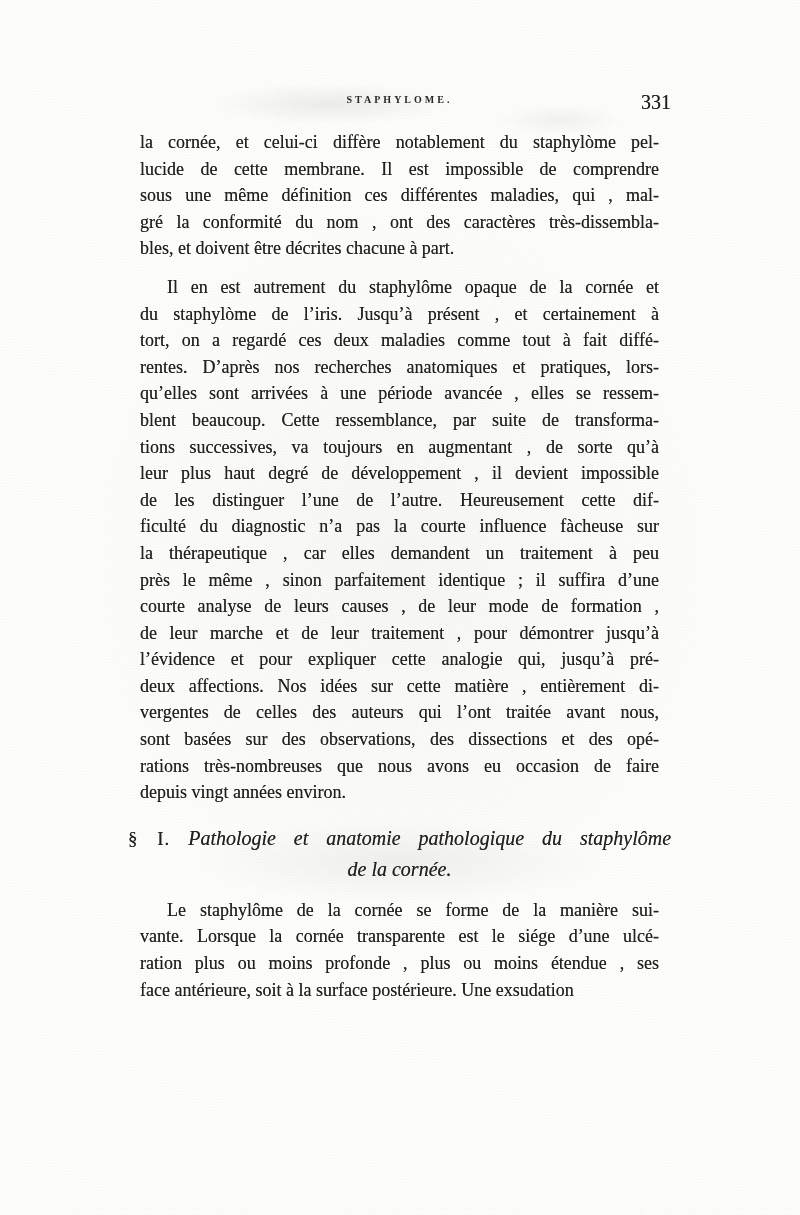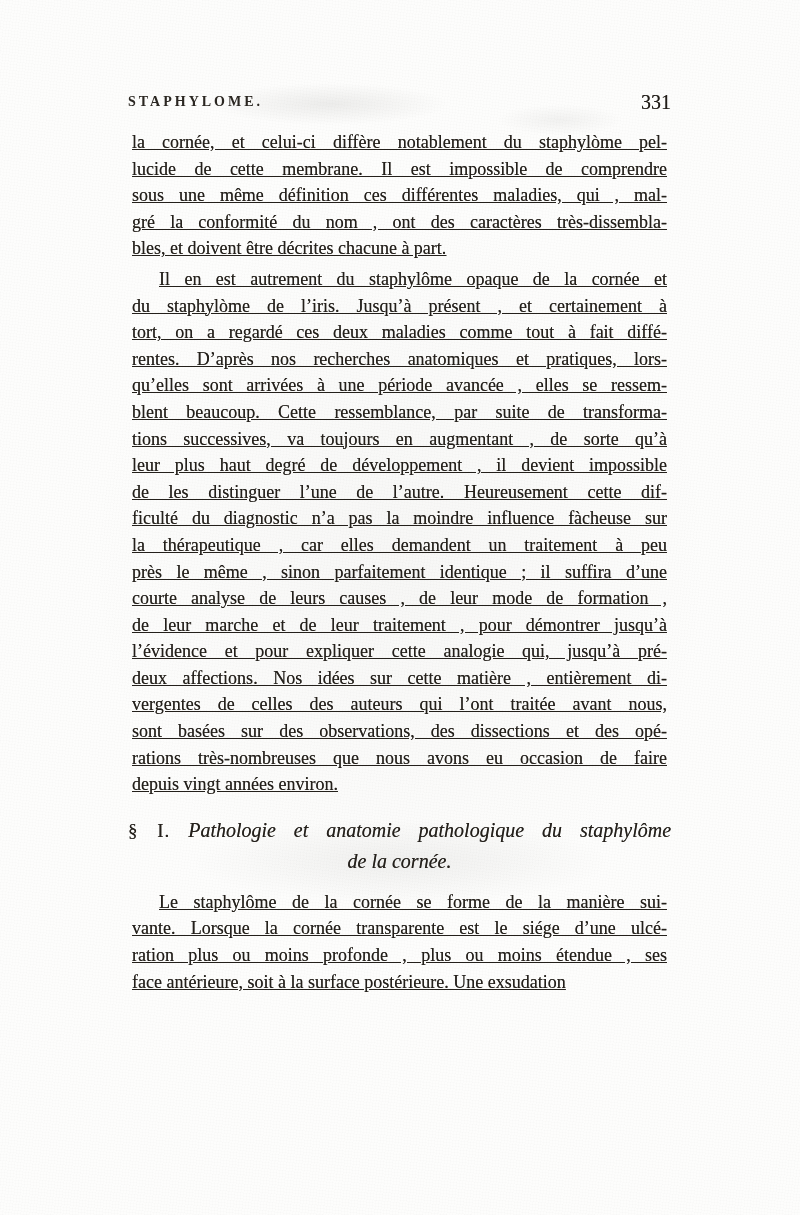--- a/index.html
+++ b/index.html
@@ -31,42 +31,42 @@
   }
   .page-header {
     position: relative;
     margin-top: 94px;
     height: 20px;
   }
   .running-title {
     position: absolute;
     left: 0;
     right: 0;
-    text-align: left;
-    font-size: 14px;
+    text-align: center;
+    font-size: 10px;
     font-weight: bold;
     letter-spacing: 3px;
     color: #2b2722;
   }
   .page-number {
     position: absolute;
     right: 0;
     top: -3px;
     font-size: 20px;
     color: #211d18;
     text-shadow: 0 0 0.5px rgba(33,29,24,0.7);
     margin-left: 36px;
   }
   .page-body {
     margin-top: 15px;
     font-size: 18px;
     line-height: 26.6px;
     text-shadow: 0 0 0.5px rgba(36,32,27,0.65);
   }
-  .para { margin: 4px; text-decoration: underline; }
+  .para { margin: 12px; }
   .line {
     text-align: justify;
     text-align-last: justify;
     overflow: hidden;
     white-space: normal;
   }
   .line.last {
     text-align-last: left;
   }
   .para.indent .line:first-child {
@@ -119,21 +119,21 @@
       <div class="para indent">
           <div class="line">Il en est autrement du staphylôme opaque de la cornée et</div>
           <div class="line">du staphylòme de l’iris. Jusqu’à présent , et certainement à</div>
           <div class="line">tort, on a regardé ces deux maladies comme tout à fait diffé-</div>
           <div class="line">rentes. D’après nos recherches anatomiques et pratiques, lors-</div>
           <div class="line">qu’elles sont arrivées à une période avancée , elles se ressem-</div>
           <div class="line">blent beaucoup. Cette ressemblance, par suite de transforma-</div>
           <div class="line">tions successives, va toujours en augmentant , de sorte qu’à</div>
           <div class="line">leur plus haut degré de développement , il devient impossible</div>
           <div class="line">de les distinguer l’une de l’autre. Heureusement cette dif-</div>
-          <div class="line">ficulté du diagnostic n’a pas la moindre influence fàcheuse sur</div>
+          <div class="line">ficulté du diagnostic n’a pas la courte influence fàcheuse sur</div>
           <div class="line">la thérapeutique , car elles demandent un traitement à peu</div>
           <div class="line">près le même , sinon parfaitement identique ; il suffira d’une</div>
           <div class="line">courte analyse de leurs causes , de leur mode de formation ,</div>
           <div class="line">de leur marche et de leur traitement , pour démontrer jusqu’à</div>
           <div class="line">l’évidence et pour expliquer cette analogie qui, jusqu’à pré-</div>
           <div class="line">deux affections. Nos idées sur cette matière , entièrement di-</div>
           <div class="line">vergentes de celles des auteurs qui l’ont traitée avant nous,</div>
           <div class="line">sont basées sur des observations, des dissections et des opé-</div>
           <div class="line">rations très-nombreuses que nous avons eu occasion de faire</div>
           <div class="line last">depuis vingt années environ.</div>

